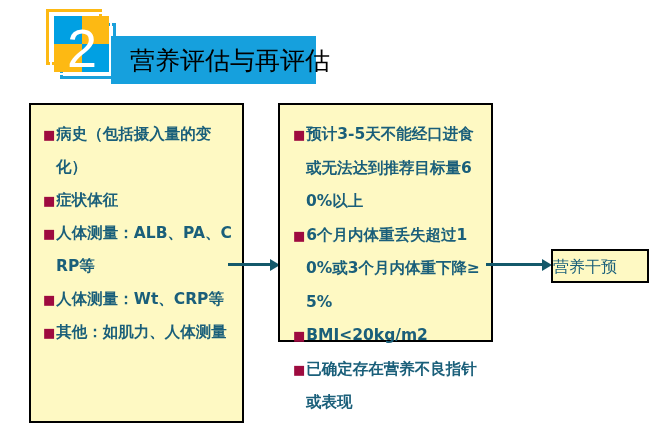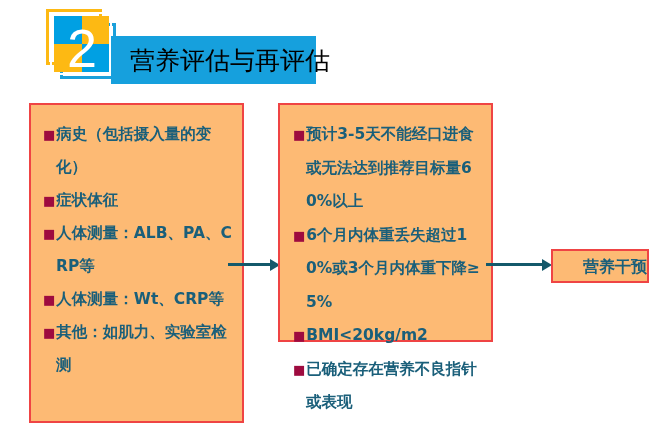--- a/index.html
+++ b/index.html
@@ -106,23 +106,23 @@
     line-height: 49px;
     color: #000000;
     font-size: 25px;
     font-family: "DejaVu Sans", sans-serif;
     white-space: nowrap;
   }
 
   
   .flowbox {
     position: absolute;
-    border: 2px solid #ef4444;
-    box-sizing: border-box;
-    background: #fdba74;
+    border: 2px solid #000000;
+    box-sizing: border-box;
+    background: #fef9c3;
   }
   #box-assessment {
     left: 29px;
     top: 103px;
     width: 215px;
     height: 320px;
   }
   #box-criteria {
     left: 278px;
     top: 103px;
@@ -164,25 +164,24 @@
   #box-criteria .bullet-list li {
     font-size: 15.5px;
     line-height: 33.5px;
   }
 
   #intervention-label {
     display: block;
     width: 100%;
     height: 100%;
     line-height: 31px;
-    text-align: right;
+    text-align: left;
     color: #1A5F7A;
     font-family: "DejaVu Sans", sans-serif;
     font-size: 16px;
-    font-weight: bold;
   }
 
   
   .arrow {
     position: absolute;
     height: 14px;
   }
   #arrow-1 { left: 228px; top: 258px; width: 52px; }
   #arrow-2 { left: 486px; top: 258px; width: 66px; }
   .arrow .shaft {
@@ -227,21 +226,21 @@
   </div>
 
 </div>
 
 <div class="flowbox" id="box-assessment">
   <ul class="bullet-list">
     <li>病史（包括摄入量的变化）</li>
     <li>症状体征</li>
     <li>人体测量：ALB、PA、CRP等</li>
     <li>人体测量：Wt、CRP等</li>
-    <li>其他：如肌力、实验室检测</li>
+    <li>其他：如肌力、人体测量</li>
   </ul>
 </div>
 
 <div class="arrow" id="arrow-1">
   <div class="shaft"></div>
   <div class="head"></div>
 </div>
 
 <div class="flowbox" id="box-criteria">
   <ul class="bullet-list">

